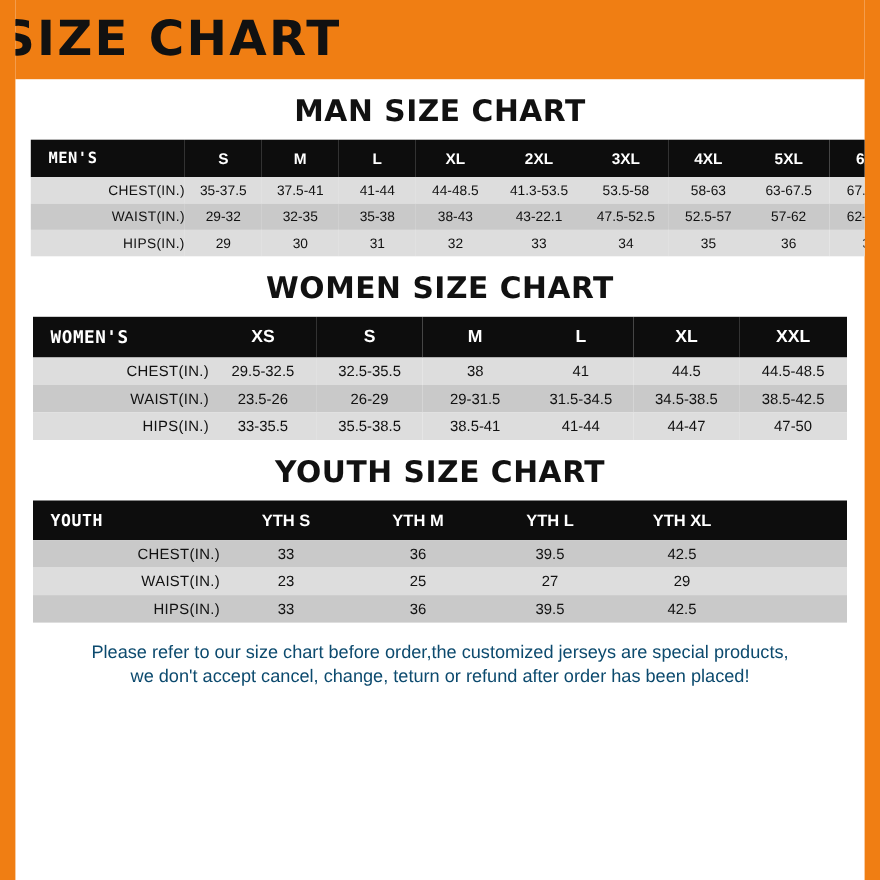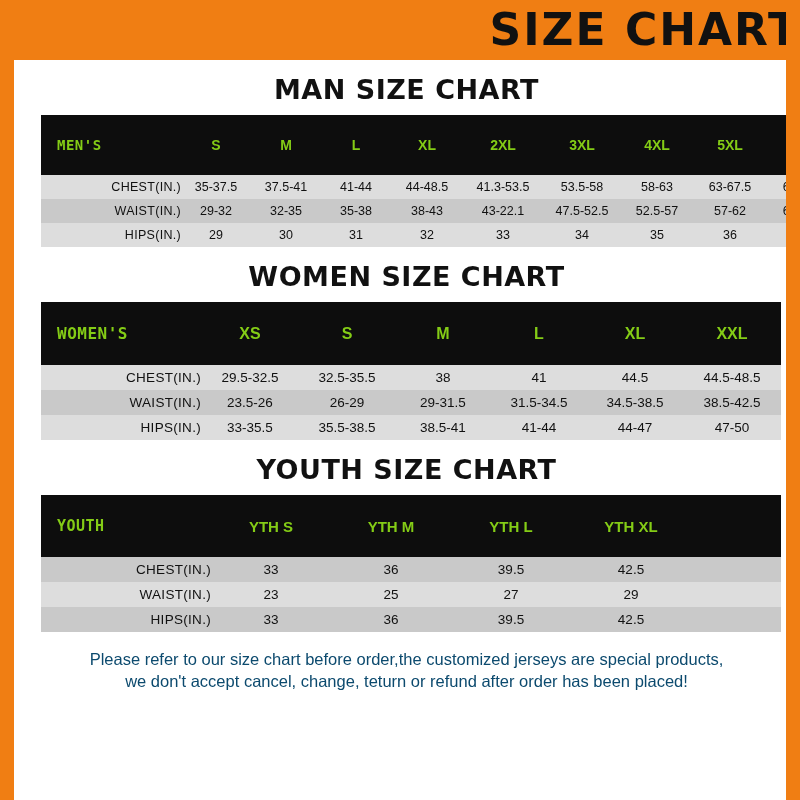--- a/index.html
+++ b/index.html
@@ -11,38 +11,37 @@
   }
   .page {
     width: 800px; height: 800px;
     position: relative;
     background: #fff;
     border-left: 14px solid #F07E13;
     border-right: 14px solid #F07E13;
     overflow: hidden;
   }
   .banner {
-    height: 60px;
+    height: 72px;
     background: #F07E13;
     display: flex;
     align-items: center;
-    justify-content: flex-end;
+    justify-content: flex-start;
     margin: 0 -14px;
   }
   .banner-title {
     font-family: "DejaVu Sans", sans-serif;
     font-weight: bold;
     font-size: 44px;
     letter-spacing: 2px;
     color: #111;
     line-height: 1;
   }
   .content {
     padding: 0 14px;
-    margin-left: 13px;
   }
   .section-title {
     text-align: center;
     font-family: "DejaVu Sans", sans-serif;
     font-weight: bold;
     font-size: 27px;
     color: #111;
     letter-spacing: 0.5px;
     margin: 14px 0 10px 0;
   }
@@ -54,24 +53,24 @@
   }
   table.size th, table.size td {
     text-align: center;
     font-size: 13px;
     color: #111;
     padding: 5px 0;
     font-family: "Liberation Sans", sans-serif;
   }
   table.size thead th {
     background: #0d0d0d;
-    color: #84cc16;
+    color: #ffffff;
     font-weight: bold;
     font-size: 15px;
-    padding: 22px 0;
+    padding: 9px 0;
   }
   table.size thead th.rowhead {
     text-align: left;
     padding-left: 16px;
     font-family: "DejaVu Sans Mono", monospace;
     font-weight: bold;
     font-size: 17px;
     letter-spacing: 0.5px;
   }
   table.size tbody td.rowhead {

